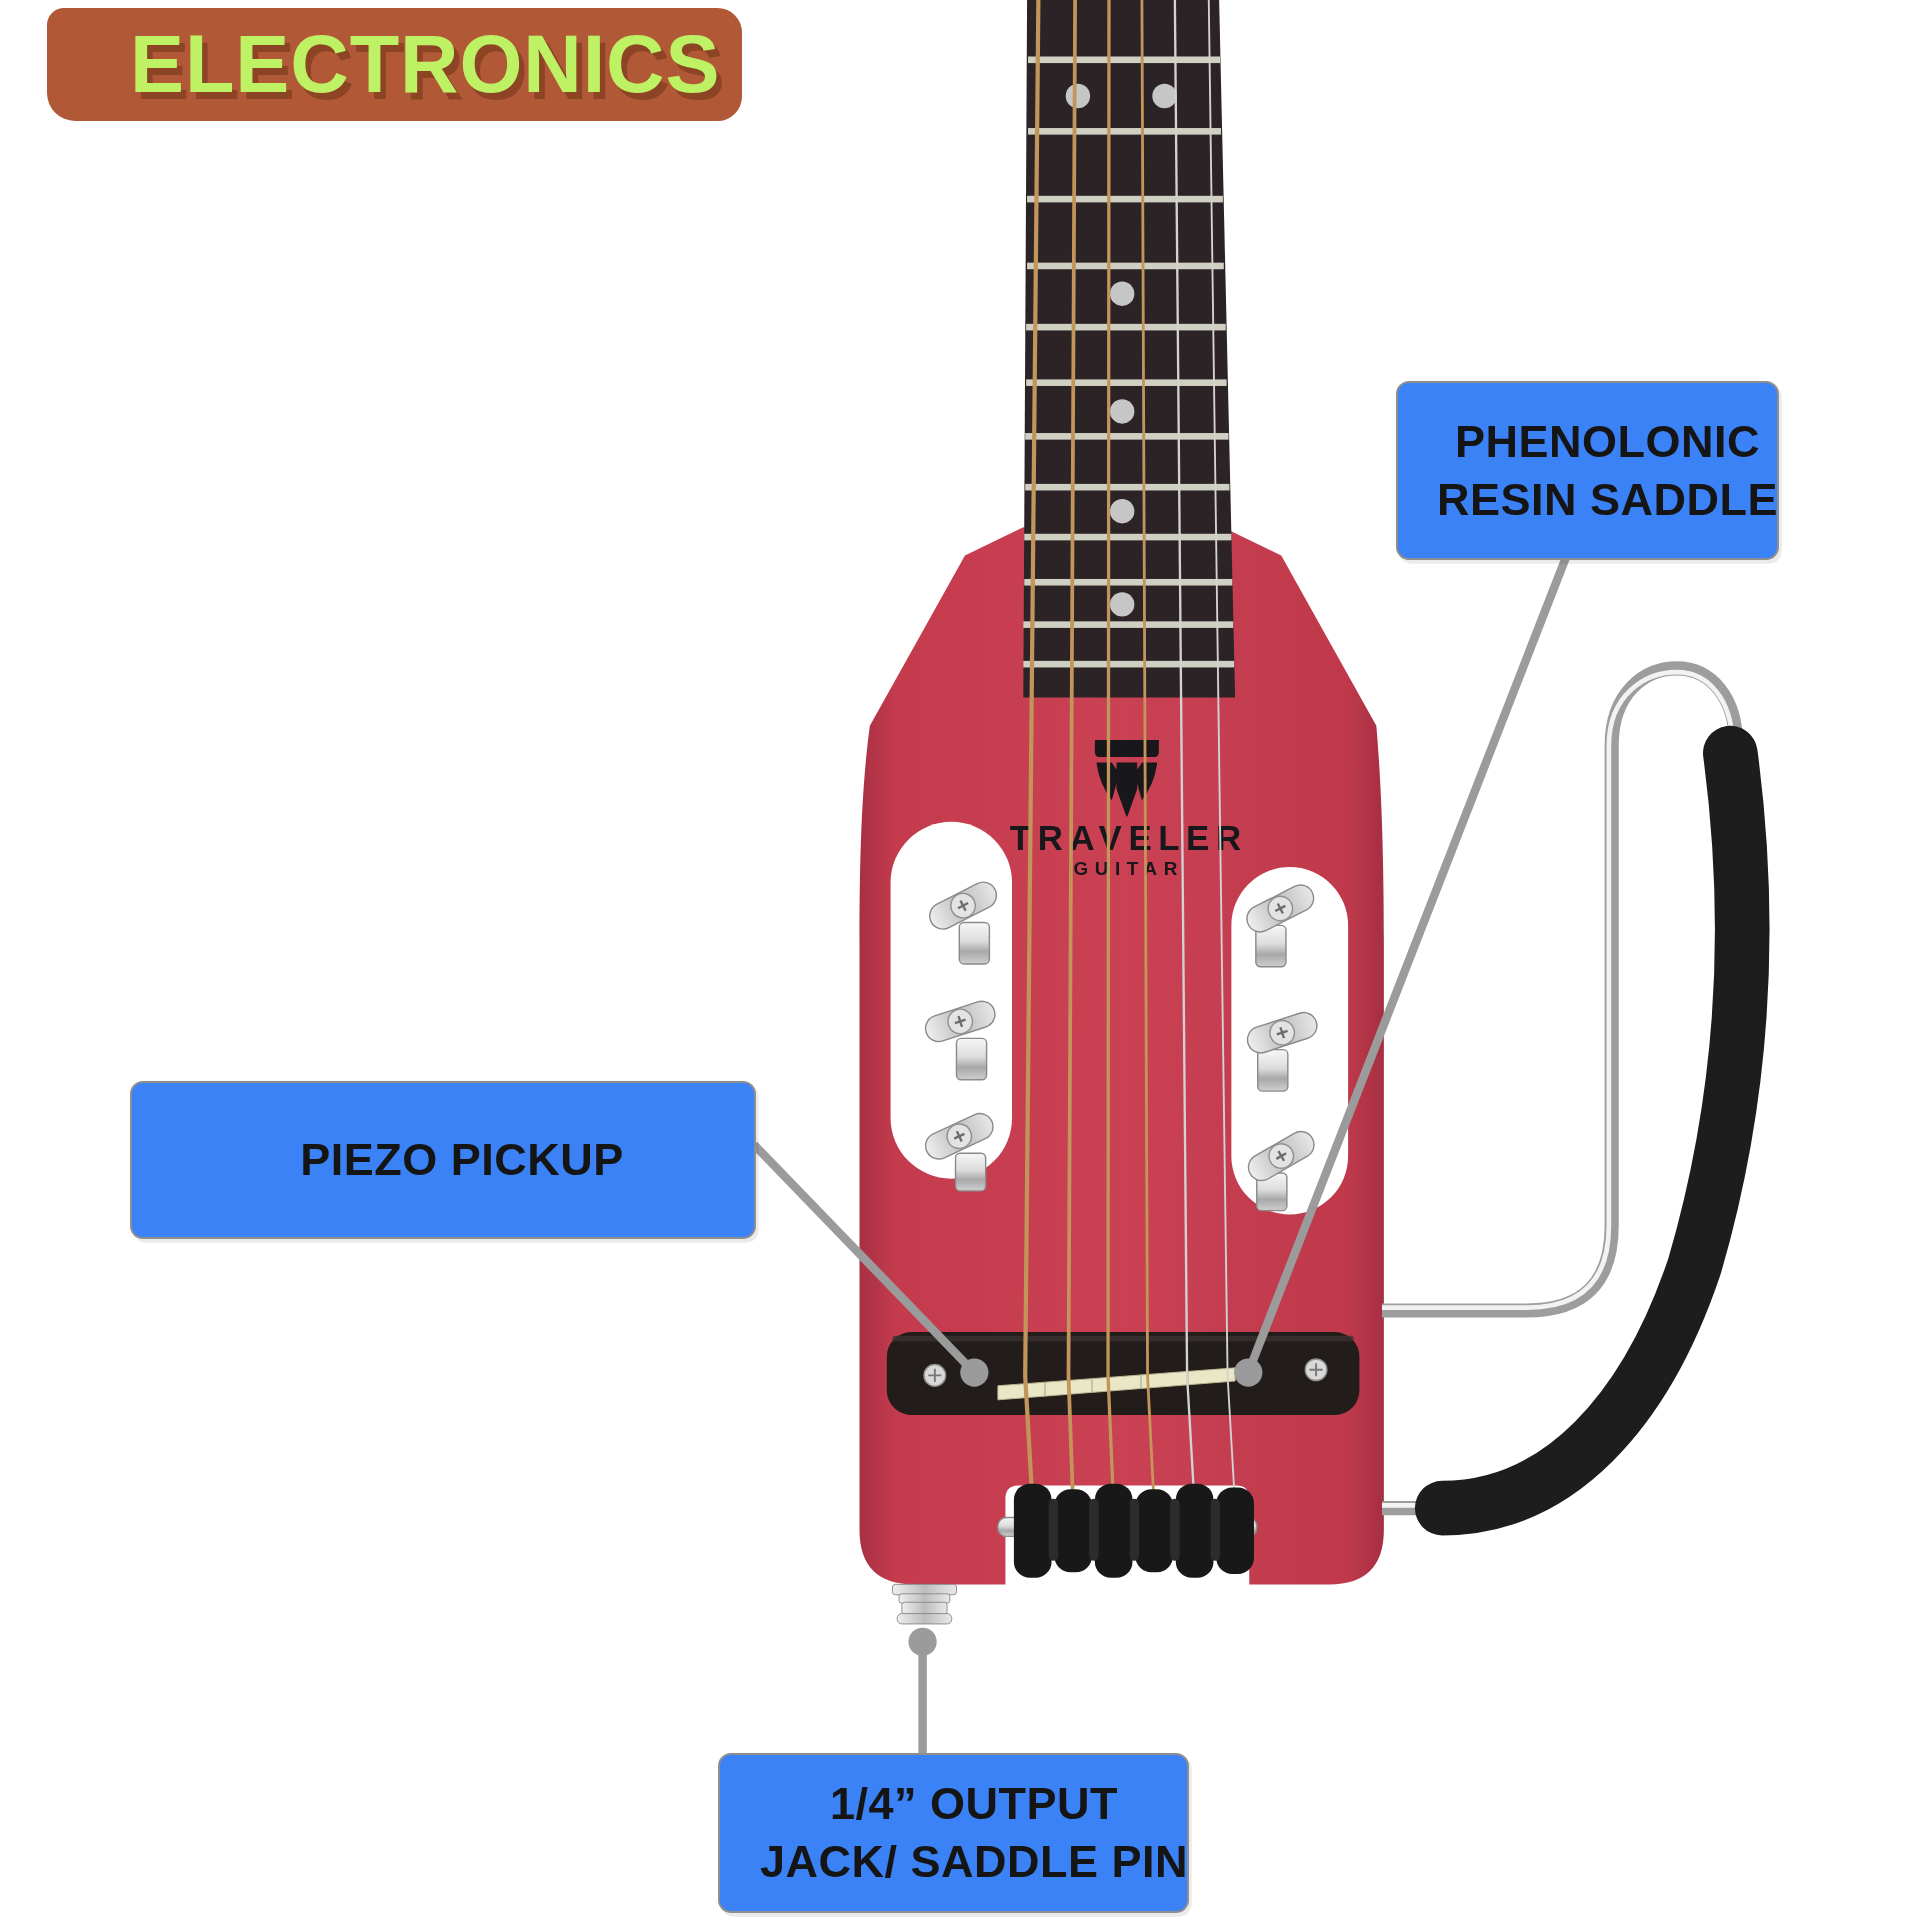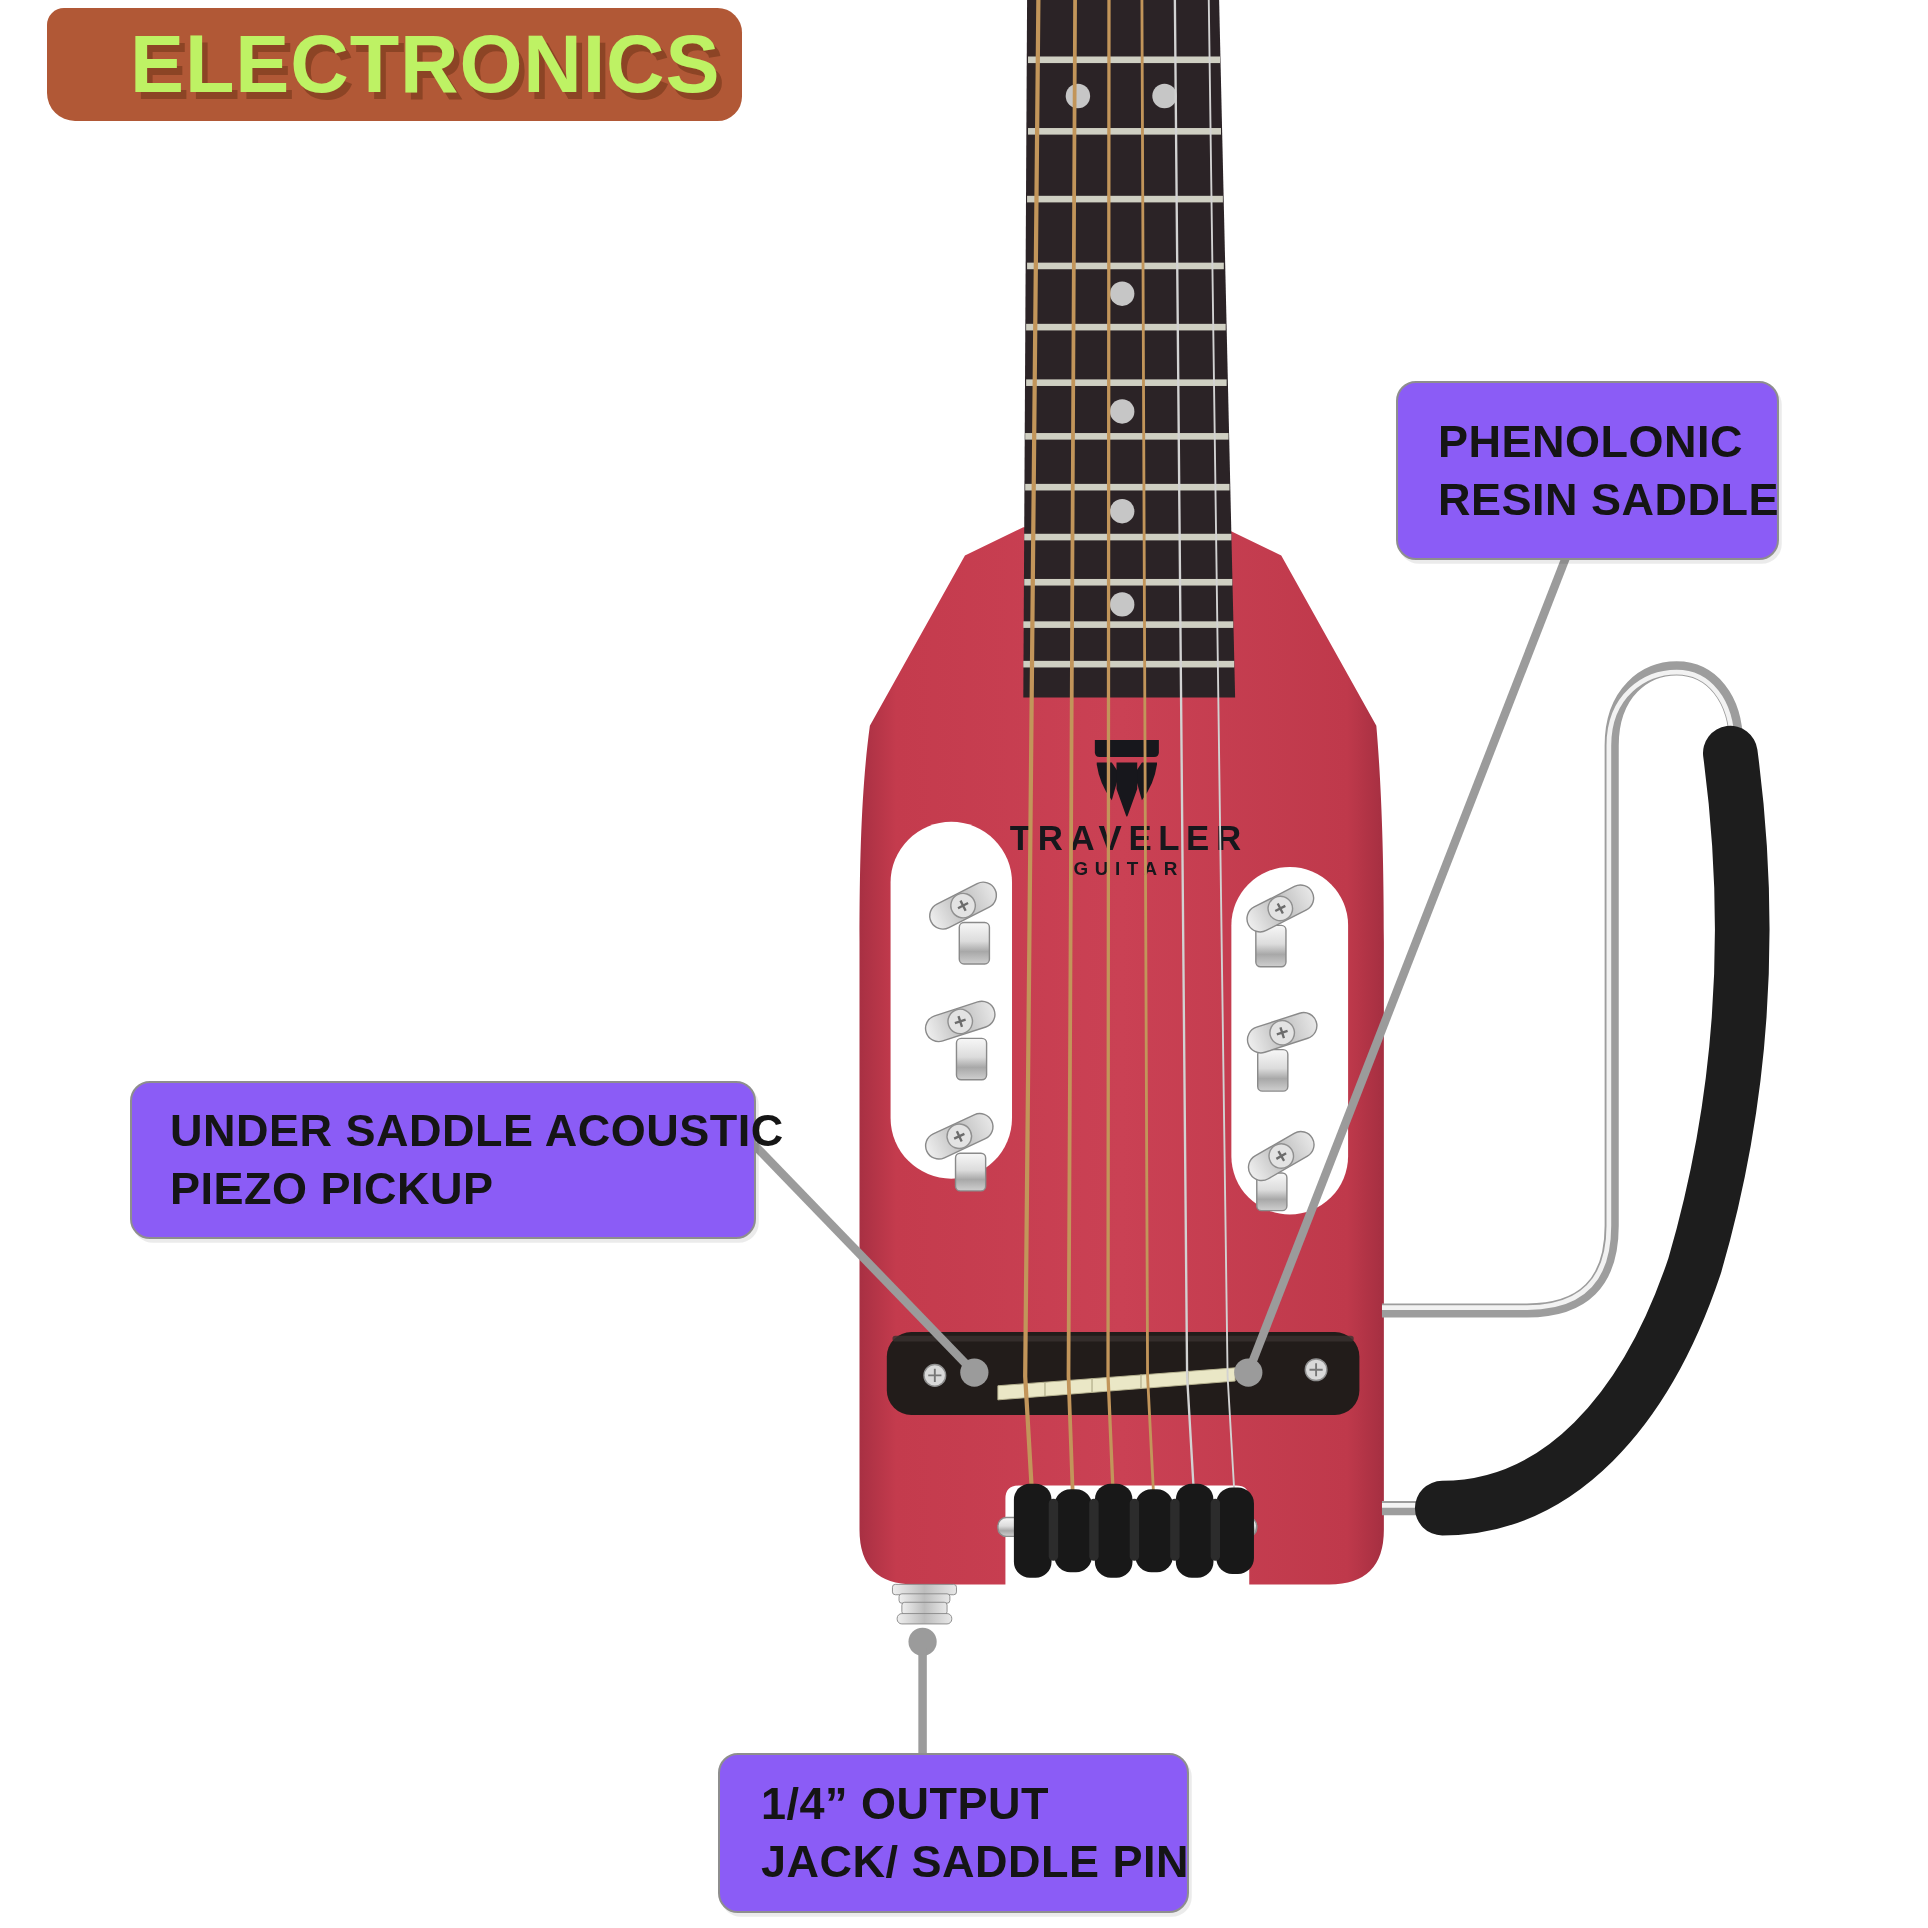--- a/index.html
+++ b/index.html
@@ -9,24 +9,24 @@
 
   
   .badge{position:absolute;left:47px;top:7.5px;width:695px;height:113px;
          background:#b15836;border-radius:17px 24.5px 24.5px 28px;
          display:flex;align-items:center;}
   .badge-text{padding-left:83px;color:#bef264;font-size:81px;font-weight:800;
               letter-spacing:0.9px;line-height:1;white-space:nowrap;
               text-shadow:5.6px 6.6px 0 #8c4425;}
 
   
-  .callout{position:absolute;background:#8b5cf6;border:2.8px solid #8e8e8e;
-           border-radius:20px;box-shadow:2.8px 3.8px 0 rgba(0,0,0,0.08);
+  .callout{position:absolute;background:#3b82f6;border:2.8px solid #8e8e8e;
+           border-radius:13px;box-shadow:2.8px 3.8px 0 rgba(0,0,0,0.08);
            display:flex;flex-direction:column;justify-content:center;
-           color:#151515;font-weight:700;white-space:nowrap;}
+           color:#151515;font-weight:700;white-space:nowrap;align-items:center;}
   .callout .line{font-size:45px;line-height:58px;letter-spacing:0.5px;}
   .co-saddle{left:1396px;top:381px;width:383px;height:179px;padding-left:40px;box-sizing:border-box;}
   .co-pickup{left:130px;top:1081px;width:626px;height:158px;padding-left:38px;box-sizing:border-box;}
   .co-jack{left:694px;top:1753px;width:471px;height:160px;padding-left:41px;box-sizing:border-box;margin-left:24px;}
 </style>
 </head>
 <body>
 
 <div class="canvas">
 
@@ -232,21 +232,20 @@
   <div class="badge">
     <div class="badge-text">ELECTRONICS</div>
   </div>
 
   <div class="callout co-saddle">
     <div class="line">PHENOLONIC</div>
     <div class="line">RESIN SADDLE</div>
   </div>
 
   <div class="callout co-pickup">
-    <div class="line">UNDER SADDLE ACOUSTIC</div>
     <div class="line">PIEZO PICKUP</div>
   </div>
 
   <div class="callout co-jack">
     <div class="line">1/4” OUTPUT</div>
     <div class="line">JACK/ SADDLE PIN</div>
   </div>
 
 </div>
 

